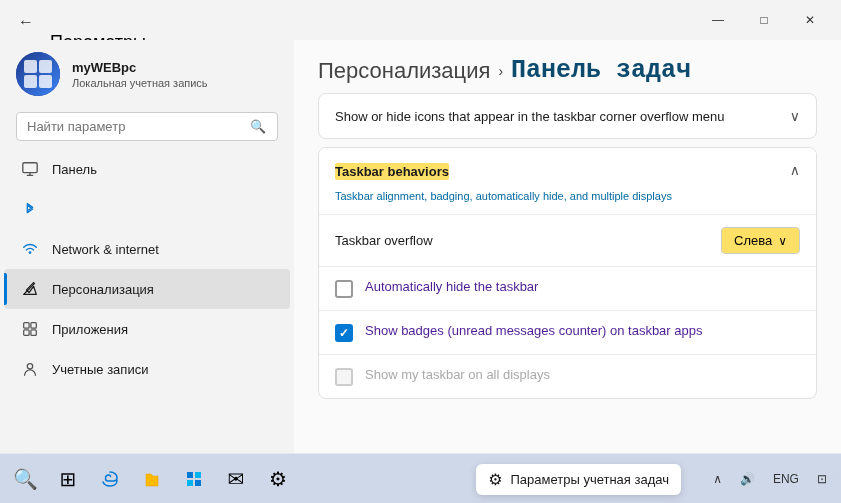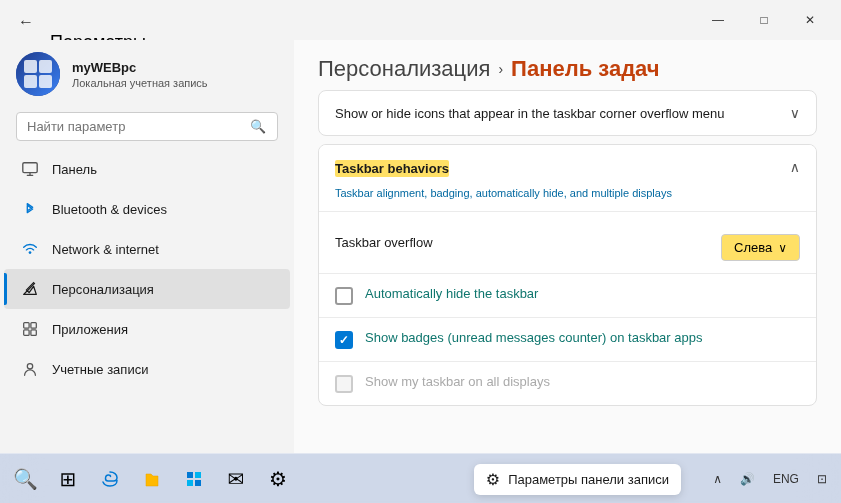--- a/index.html
+++ b/index.html
@@ -196,23 +196,24 @@
     .breadcrumb-parent {
       font-size: 22px;
       color: #444;
       font-weight: 400;
     }
     .breadcrumb-chevron {
       font-size: 14px;
       color: #444;
     }
     .breadcrumb-current {
-      font-size: 22px;
-      color: #c2410c;
+      font-size: 25px;
+      color: #0c4a6e;
       font-weight: 700;
+      font-family: Liberation Mono, monospace;
     }
 
     .content-scroll {
       flex: 1;
       overflow-y: auto;
       padding: 0 24px 16px;
     }
 
     
     .section-collapsed {
@@ -287,21 +288,20 @@
     .dropdown-btn {
       display: flex;
       align-items: center;
       gap: 6px;
       padding: 5px 12px;
       background: #ffe066;
       border: 1px solid #ccc;
       border-radius: 4px;
       cursor: pointer;
       font-size: 13px;
-      margin-top: 10px;
     }
     .dropdown-btn .chevron { font-size: 12px; }
 
     .checkbox-row {
       display: flex;
       align-items: flex-start;
       padding: 12px 16px;
       border-top: 1px solid #ebebeb;
       gap: 12px;
     }
@@ -327,21 +327,21 @@
       font-size: 12px;
       font-weight: bold;
     }
     .checkbox.disabled {
       border-color: #ccc;
       background: #f5f5f5;
       cursor: default;
     }
     .checkbox-label {
       font-size: 13px;
-      color: #0f766e;
+      color: #4c1d95;
       flex: 1;
     }
     .checkbox-label.disabled {
       color: #aaa;
     }
 
     
     .taskbar {
       height: 50px;
       background: rgba(200, 210, 230, 0.85);
@@ -458,21 +458,20 @@
       </div>
       <span>Панель</span>
     </div>
 
     <div class="nav-item">
       <div class="nav-icon">
         <svg viewBox="0 0 20 20" fill="none" xmlns="http://www.w3.org/2000/svg">
           <path d="M7 6l6 4-6 4V4l6 4-6 4" stroke="#0078d4" stroke-width="1.5" stroke-linecap="round" stroke-linejoin="round"></path>
         </svg>
       </div>
-      <span>Bluetooth &amp; devices</span>
     </div>
 
     <div class="nav-item">
       <div class="nav-icon">
         <svg viewBox="0 0 20 20" fill="none" xmlns="http://www.w3.org/2000/svg">
           <path d="M3 8c1.9-2 4.4-3 7-3s5.1 1 7 3" stroke="#0078d4" stroke-width="1.5" stroke-linecap="round"></path>
           <path d="M6 11c1.1-1.1 2.5-1.7 4-1.7s2.9.6 4 1.7" stroke="#0078d4" stroke-width="1.5" stroke-linecap="round"></path>
           <circle cx="10" cy="14" r="1.5" fill="#0078d4"></circle>
         </svg>
       </div>
@@ -590,21 +589,21 @@
         <rect x="12" y="12" width="6" height="6" fill="#0078d4"></rect>
       </svg>
     </div>
     <div class="taskbar-icon">✉</div>
     <div class="taskbar-icon">⚙</div>
   </div>
 
   <div style="position:absolute;right:160px;bottom:8px;">
     <div class="taskbar-notification">
       <span class="taskbar-notification-icon">⚙</span>
-      <span>Параметры панели записи</span>
+      <span>Параметры учетная задач</span>
     </div>
   </div>
 
   <div class="taskbar-right">
     <div class="taskbar-right-item">∧</div>
     <div class="taskbar-right-item">🔊</div>
     <div class="taskbar-right-item">ENG</div>
     <div class="taskbar-right-item">⊡</div>
   </div>
 </div>

